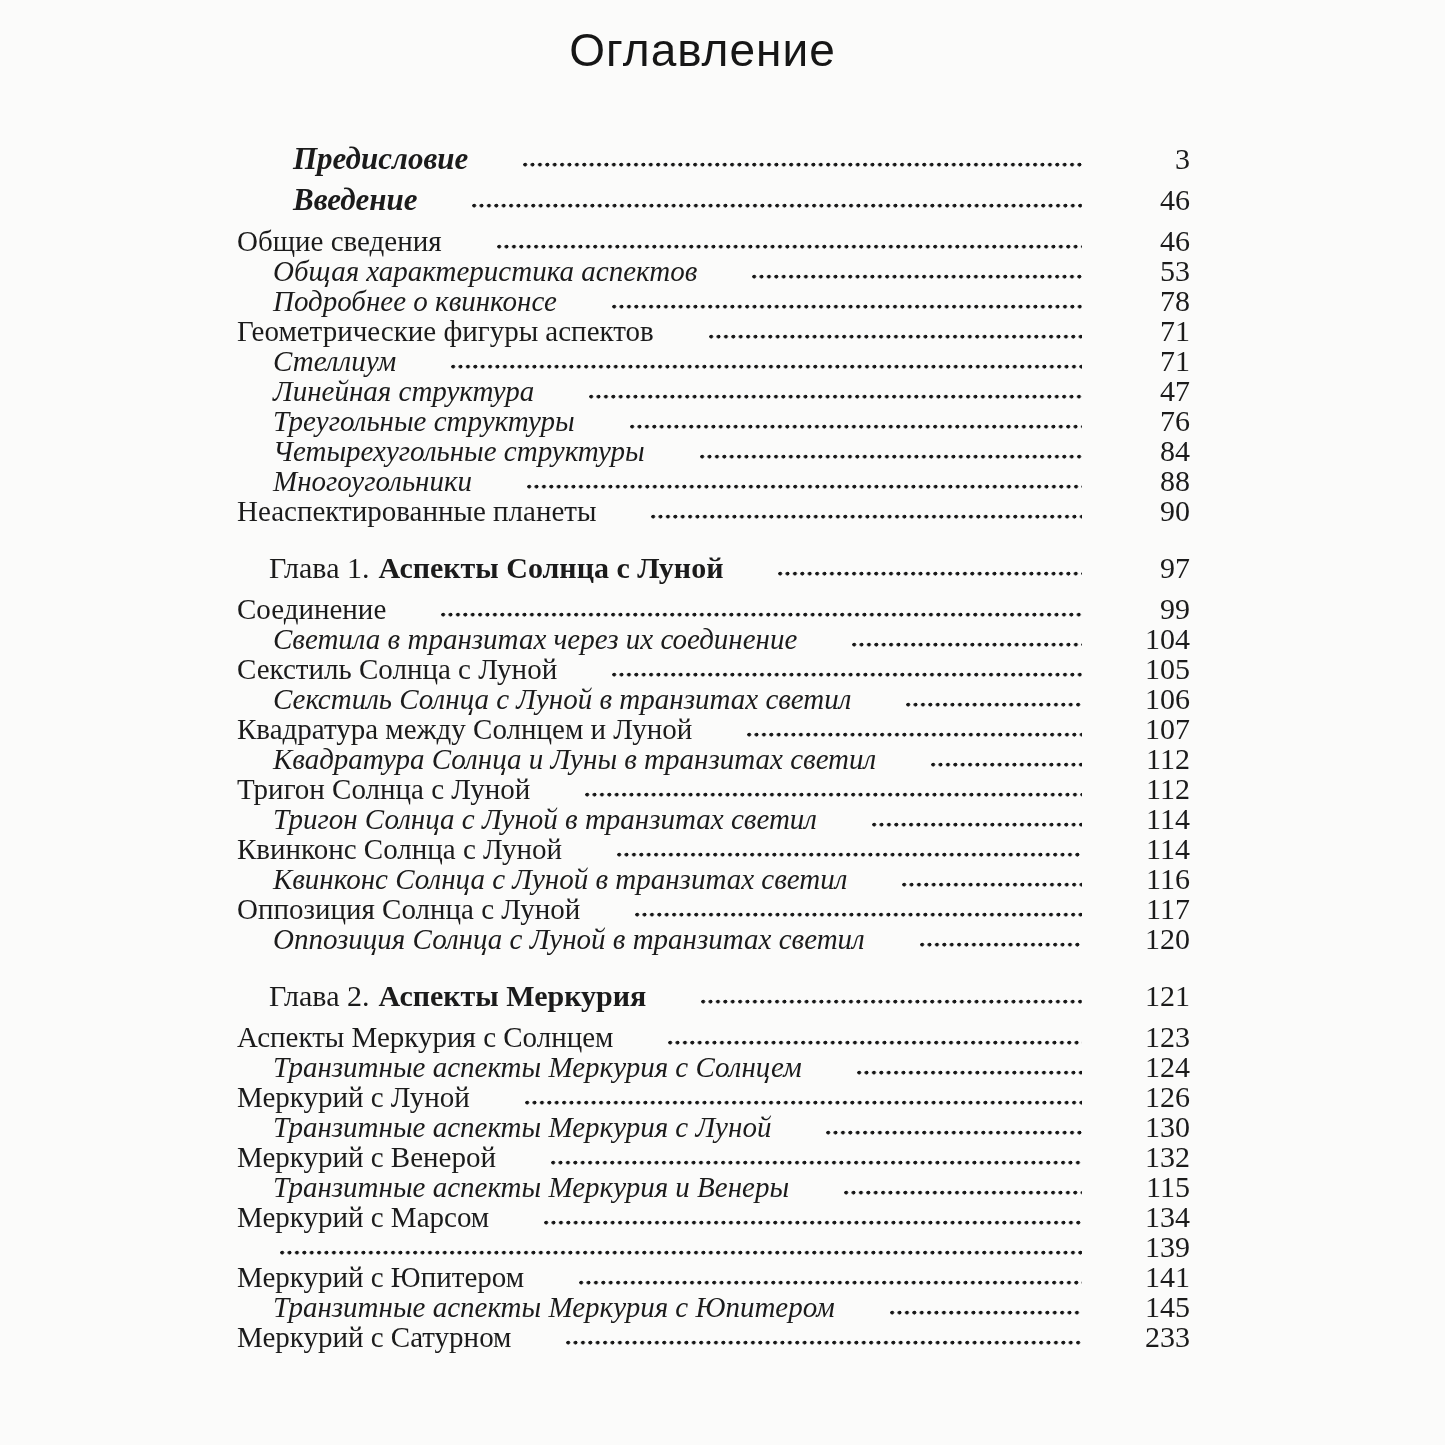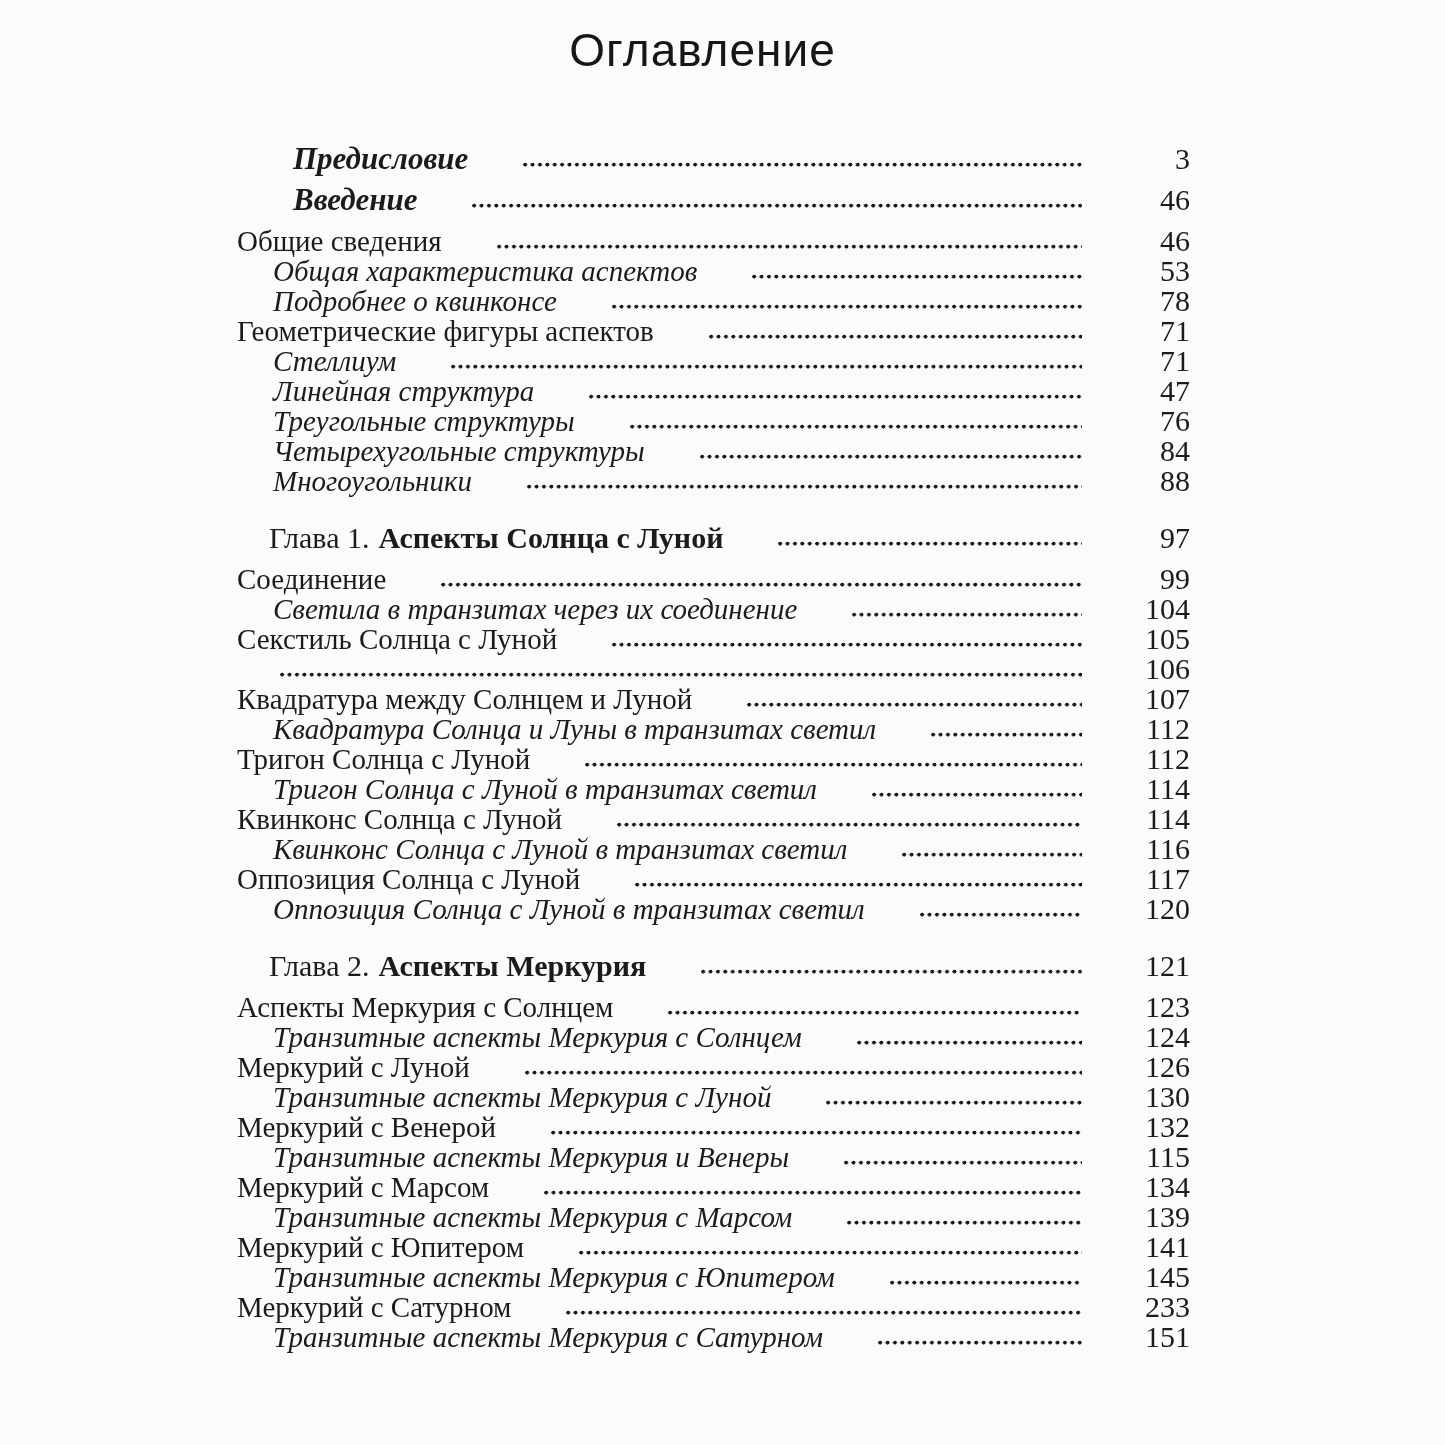--- a/index.html
+++ b/index.html
@@ -136,20 +136,25 @@
       <div class="row italic">
     <span class="label">Четырехугольные структуры</span>
     <span class="leader"></span>
     <span class="page-num">84</span>
   </div>
       <div class="row italic">
     <span class="label">Многоугольники</span>
     <span class="leader"></span>
     <span class="page-num">88</span>
   </div>
+      <div class="row plain">
+    <span class="label">Неаспектированные планеты</span>
+    <span class="leader"></span>
+    <span class="page-num">90</span>
+  </div>
       <div class="row chapter">
     <span class="label"><span class="prefix">Глава 1.</span><span class="ctitle">Аспекты Солнца с Луной</span></span>
     <span class="leader"></span>
     <span class="page-num">97</span>
   </div>
       <div class="row plain">
     <span class="label">Соединение</span>
     <span class="leader"></span>
     <span class="page-num">99</span>
   </div>
@@ -157,20 +162,21 @@
     <span class="label">Светила в транзитах через их соединение</span>
     <span class="leader"></span>
     <span class="page-num">104</span>
   </div>
       <div class="row plain">
     <span class="label">Секстиль Солнца с Луной</span>
     <span class="leader"></span>
     <span class="page-num">105</span>
   </div>
       <div class="row italic">
+    <span class="label">Секстиль Солнца с Луной в транзитах светил</span>
     <span class="leader"></span>
     <span class="page-num">106</span>
   </div>
       <div class="row plain">
     <span class="label">Квадратура между Солнцем и Луной</span>
     <span class="leader"></span>
     <span class="page-num">107</span>
   </div>
       <div class="row italic">
     <span class="label">Квадратура Солнца и Луны в транзитах светил</span>
@@ -241,38 +247,32 @@
     <span class="label">Транзитные аспекты Меркурия и Венеры</span>
     <span class="leader"></span>
     <span class="page-num">115</span>
   </div>
       <div class="row plain">
     <span class="label">Меркурий с Марсом</span>
     <span class="leader"></span>
     <span class="page-num">134</span>
   </div>
       <div class="row italic">
-    <span class="label">Транзитные аспекты Меркурия с Марсом</span>
     <span class="leader"></span>
     <span class="page-num">139</span>
   </div>
       <div class="row plain">
     <span class="label">Меркурий с Юпитером</span>
     <span class="leader"></span>
     <span class="page-num">141</span>
   </div>
       <div class="row italic">
     <span class="label">Транзитные аспекты Меркурия с Юпитером</span>
     <span class="leader"></span>
     <span class="page-num">145</span>
   </div>
       <div class="row plain">
     <span class="label">Меркурий с Сатурном</span>
     <span class="leader"></span>
     <span class="page-num">233</span>
-  </div>
-      <div class="row italic">
-    <span class="label">Транзитные аспекты Меркурия с Сатурном</span>
-    <span class="leader"></span>
-    <span class="page-num">151</span>
   </div>
     </nav>
 </main>
 
 </body></html>

